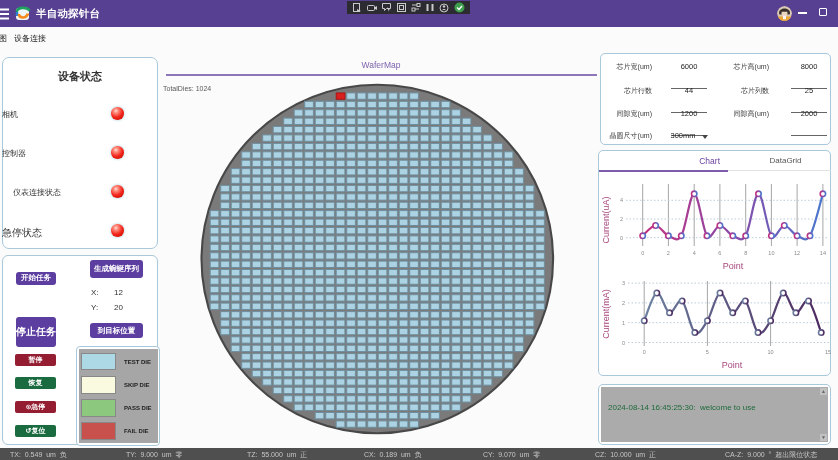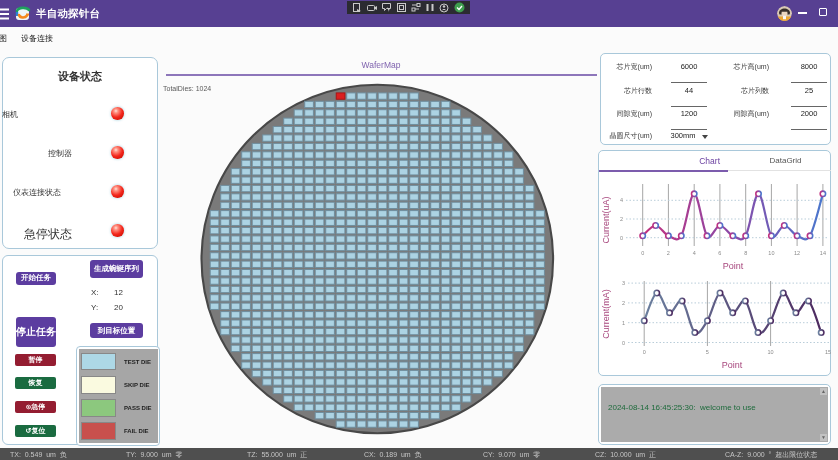--- a/index.html
+++ b/index.html
@@ -8,21 +8,21 @@
 svg .d{}
 .dd{width:8.70px;height:6.35px;fill:#da1f1f;stroke:#a81212;stroke-width:0.9}
 .pbtn{position:absolute;background:#5c3da0;color:#fff;border-radius:3px;display:flex;align-items:center;justify-content:center;font-weight:bold}
 .sbtn{position:absolute;width:41px;height:12px;border-radius:2px;color:#fff;font-size:7px;font-weight:bold;display:flex;align-items:center;justify-content:center}
 .vg{stroke:#a6a6a6;stroke-width:1}
 .hg{stroke:#b9cdd9;stroke-width:1;stroke-dasharray:1.5 2}
 .tl{font-size:5.5px;fill:#8a8a8a;font-family:"Liberation Sans",sans-serif}
 .mk{fill:#fff;stroke-width:1.6}
 .ax{font-size:9px;fill:#a8487e;font-family:"Liberation Sans",sans-serif}
 .lbl{position:absolute;font-size:7px;color:#3a3a3a}
-.val{position:absolute;font-size:7.5px;color:#222;text-align:center;border-bottom:1px solid #666;padding-bottom:11px}
+.val{position:absolute;font-size:7.5px;color:#222;text-align:center;border-bottom:1px solid #666;padding-bottom:17px}
 .ltxt{position:absolute;font-size:8px;color:#333;white-space:nowrap}
 </style></head>
 <body>
 
 <div class="abs" style="left:0;top:0;width:838px;height:27px;background:#574092"></div>
 <svg width="10" height="12" viewBox="0 0 10 12" style="position:absolute;left:-1px;top:8px">
     <path d="M0 1.5h10M0 6h10M0 10.5h10" stroke="#fff" stroke-width="1.8"></path>
   </svg>
 <svg width="16" height="16" viewBox="0 0 16 16" style="position:absolute;left:15px;top:5px">
 <rect x="1" y="3" width="13" height="12" rx="3" fill="#eef6f8"></rect>
@@ -79,28 +79,28 @@
 <path d="M2 7c0-6 11-6 11 0l-.5 1.5h-10z" fill="#38302c"></path>
 <ellipse cx="7.5" cy="7.2" rx="3" ry="3.2" fill="#ead6c0"></ellipse>
 <path d="M4.2 4.8c1.2-2.2 5.4-2.2 6.6 0l-.3 1h-6z" fill="#38302c"></path>
 <path d="M6 9.8h3v3.5H6z" fill="#f7f7f7"></path>
     </g>
 </svg>
 <div class="abs" style="left:798px;top:12px;width:9px;height:1.5px;background:#fff"></div>
 <div class="abs" style="left:819px;top:8px;width:8px;height:8px;border:1.3px solid #fff;border-radius:1px"></div>
 
 <div class="abs" style="left:-9px;top:33px;font-size:8px;color:#222">视图</div>
-<div class="abs" style="left:21px;top:33px;font-size:8px;color:#222">设备连接</div>
+<div class="abs" style="left:14px;top:33px;font-size:8px;color:#222">设备连接</div>
 
 <div class="card" style="left:2px;top:57px;width:156px;height:192px"></div>
 <div class="abs" style="left:2px;top:68.5px;width:156px;text-align:center;font-size:11px;font-weight:bold;color:#333">设备状态</div>
 <div class="abs" style="left:2px;top:109px;width:70px;text-align:left;font-size:8px;color:#333">相机</div>
-<div class="abs" style="left:2px;top:148px;width:70px;text-align:right;font-size:8px;color:#333">控制器</div>
+<div class="abs" style="left:2px;top:148px;width:70px;text-align:left;font-size:8px;color:#333">控制器</div>
 <div class="abs" style="left:2px;top:187px;width:70px;text-align:center;font-size:8px;color:#333">仪表连接状态</div>
-<div class="abs" style="left:2px;top:226px;width:70px;text-align:right;font-size:12px;color:#333">急停状态</div>
+<div class="abs" style="left:2px;top:226px;width:70px;text-align:left;font-size:10px;color:#333">急停状态</div>
 <div style="position:absolute;left:111px;top:107px;width:12.5px;height:12.5px;border-radius:50%;background:radial-gradient(circle at 38% 30%,#ffe2da 0%,#ff9384 16%,#f3271c 52%,#d5150a 78%,#ab0c04 100%);box-shadow:0 0 2px 1px rgba(205,232,238,0.9)"></div>
 <div style="position:absolute;left:111px;top:146px;width:12.5px;height:12.5px;border-radius:50%;background:radial-gradient(circle at 38% 30%,#ffe2da 0%,#ff9384 16%,#f3271c 52%,#d5150a 78%,#ab0c04 100%);box-shadow:0 0 2px 1px rgba(205,232,238,0.9)"></div>
 <div style="position:absolute;left:111px;top:185px;width:12.5px;height:12.5px;border-radius:50%;background:radial-gradient(circle at 38% 30%,#ffe2da 0%,#ff9384 16%,#f3271c 52%,#d5150a 78%,#ab0c04 100%);box-shadow:0 0 2px 1px rgba(205,232,238,0.9)"></div>
 <div style="position:absolute;left:111px;top:224px;width:12.5px;height:12.5px;border-radius:50%;background:radial-gradient(circle at 38% 30%,#ffe2da 0%,#ff9384 16%,#f3271c 52%,#d5150a 78%,#ab0c04 100%);box-shadow:0 0 2px 1px rgba(205,232,238,0.9)"></div>
 
 <div class="card" style="left:2px;top:255px;width:156px;height:190px;border-radius:6px"></div>
 <div class="pbtn" style="left:16px;top:271.5px;width:40px;height:13px;font-size:7.5px">开始任务</div>
 <div class="pbtn" style="left:16px;top:317px;width:40px;height:30px;font-size:10px">停止任务</div>
 <div class="pbtn" style="left:90px;top:260px;width:53px;height:18px;font-size:7.5px">生成蜿蜒序列</div>
 <div class="abs ltxt" style="left:91px;top:288px">X:</div>

